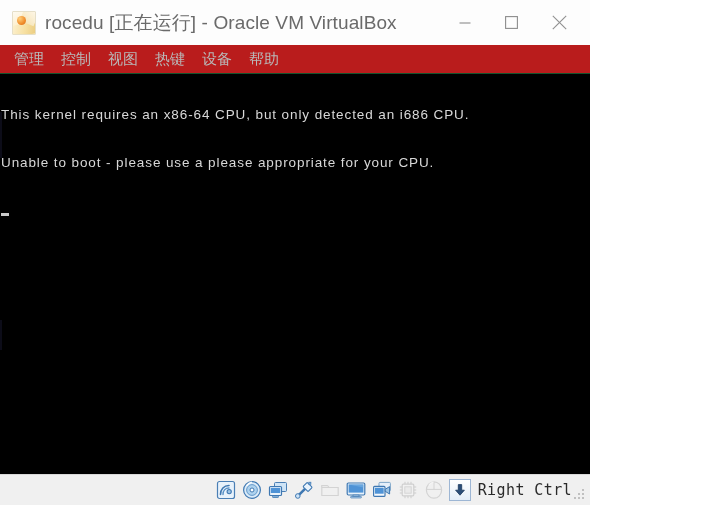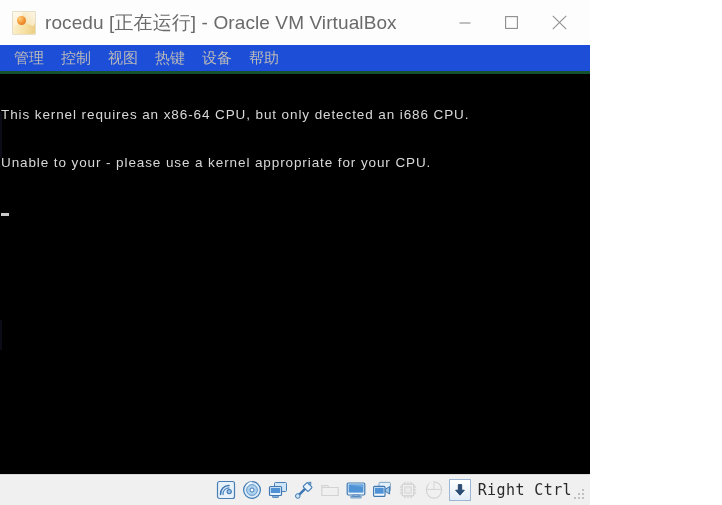--- a/index.html
+++ b/index.html
@@ -105,26 +105,26 @@
     padding: 0;
     cursor: default;
   }
   .wc-btn svg { display: block; }
   #btn-close { width: 50px; margin-right: 6px; }
 
   
   #menubar {
     height: 29px;
     flex: 0 0 29px;
-    background: #1d4ed8;
+    background: #b91c1c;
     display: flex;
     align-items: center;
     padding-left: 6px;
     box-sizing: border-box;
-    border-bottom: 3px solid #14532d;
+    border-bottom: 1px solid #14532d;
   }
   .menu-item {
     font-size: 15px;
     color: #b9b9b9;
     padding: 2px 9px 2px 8px;
     white-space: nowrap;
     line-height: 20px;
     cursor: default;
   }
 
@@ -259,21 +259,21 @@
     <div class="menu-item">热键</div>
     <div class="menu-item">设备</div>
     <div class="menu-item">帮助</div>
   </div>
 
   <div id="vm-screen">
     <div class="edge-noise" style="top:38px;height:46px;"></div>
     <div class="edge-noise" style="top:246px;height:30px;"></div>
     <div id="console">
       <div class="line">This kernel requires an x86-64 CPU, but only detected an i686 CPU.</div>
-      <div class="line">Unable to your - please use a kernel appropriate for your CPU.</div>
+      <div class="line">Unable to boot - please use a please appropriate for your CPU.</div>
       <div class="line"><span id="cursor-block"></span></div>
     </div>
   </div>
 
   <div id="statusbar">
 
     <div class="status-icon">
       <svg width="20" height="20" viewBox="0 0 20 20">
         <rect x="1.5" y="1.5" width="17" height="17" rx="2" fill="#e8f2fb" stroke="#4a7fb5" stroke-width="1.2"></rect>
         <path d="M4.5 14.5 C4.5 9 8 5.5 13 5.5" fill="none" stroke="#3f78b2" stroke-width="1.6" stroke-linecap="round"></path>

